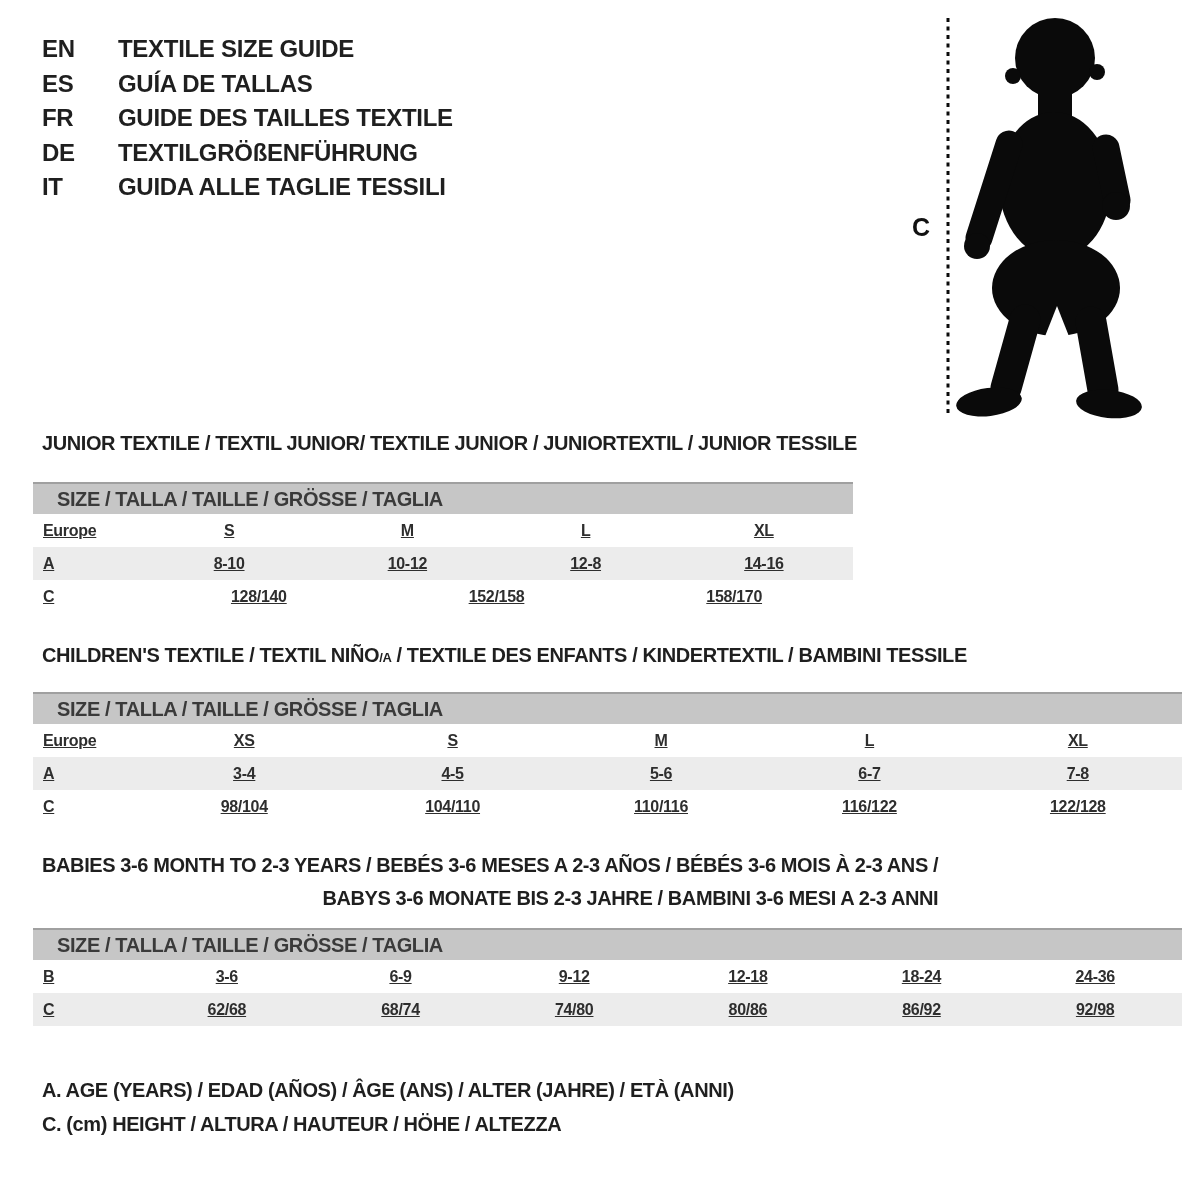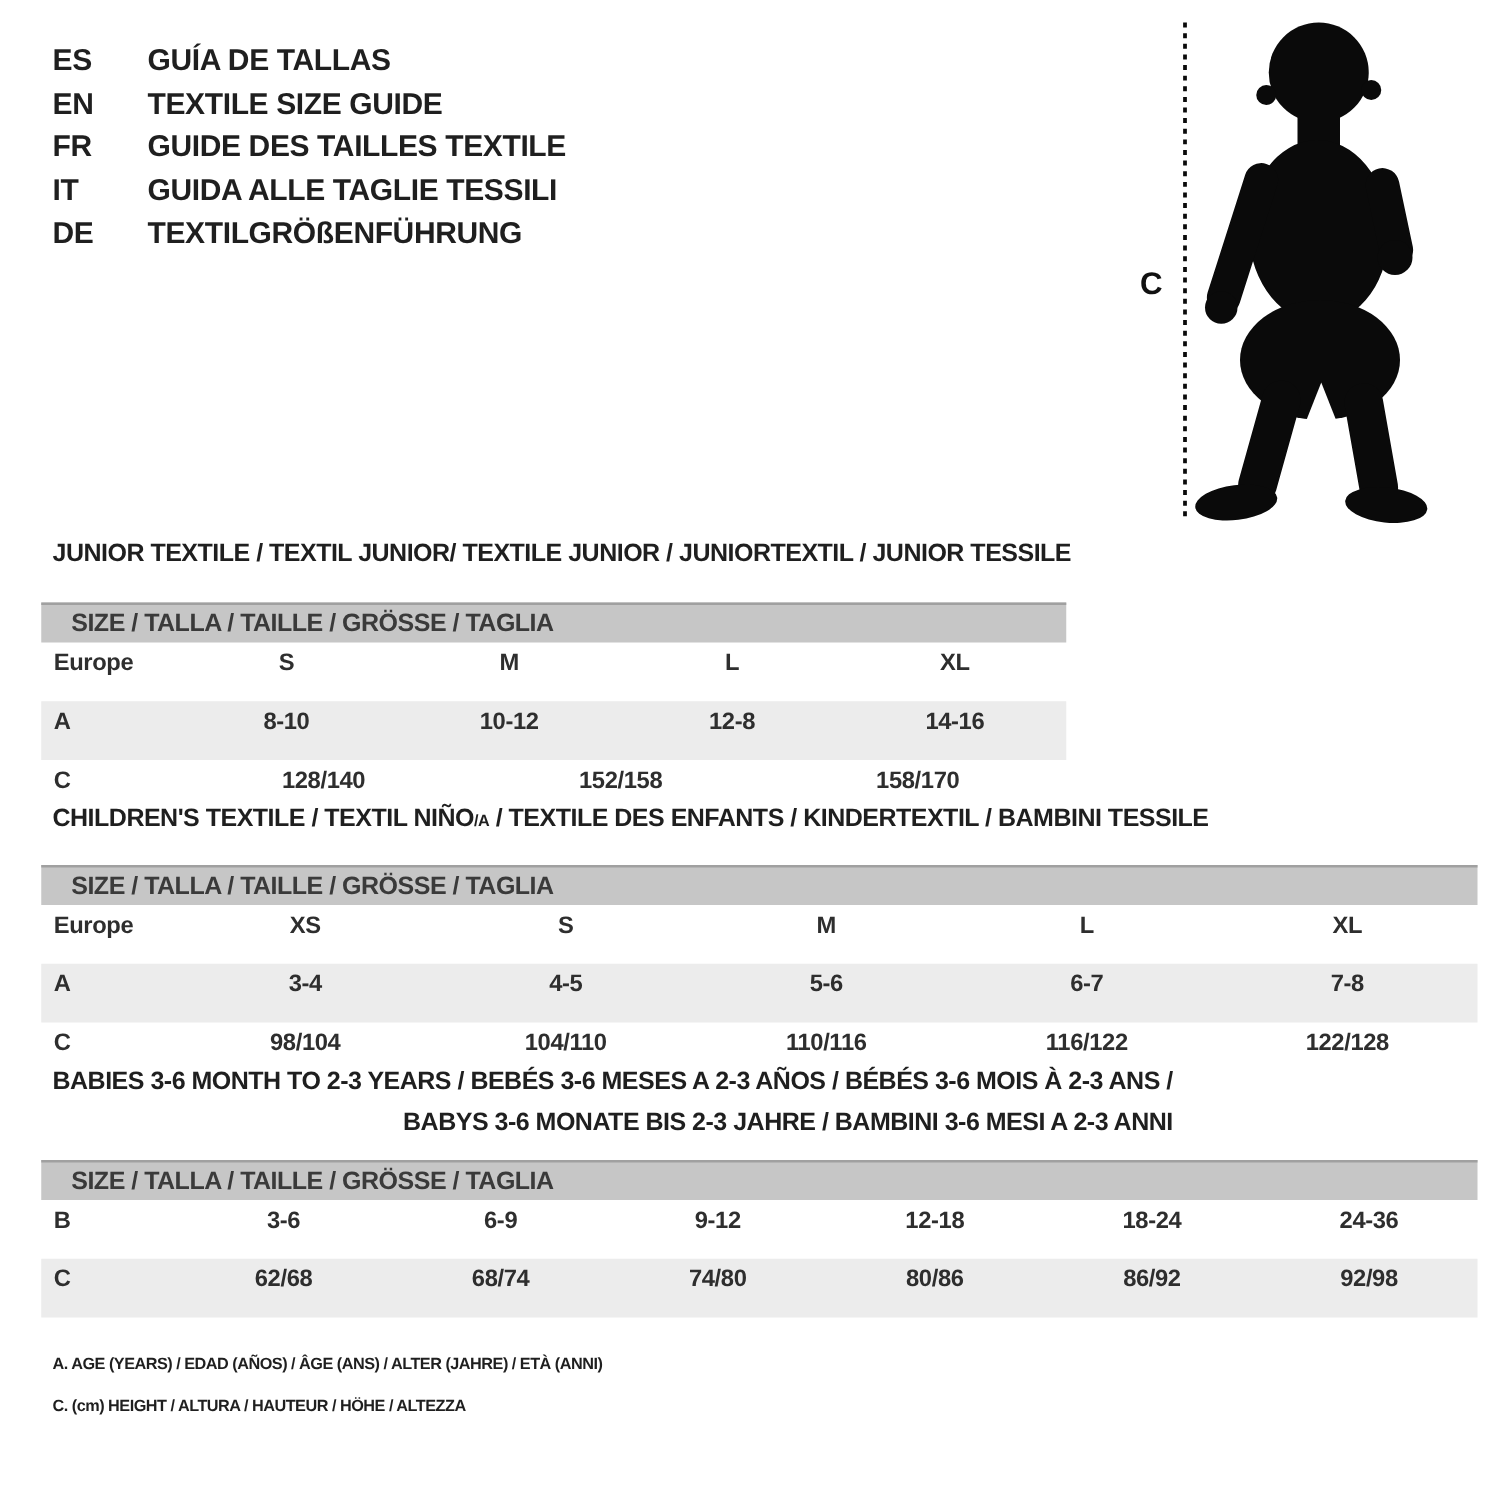--- a/index.html
+++ b/index.html
@@ -24,56 +24,56 @@
   .two-line{line-height:33px;text-align:right;}
 
   
   .size-table{position:absolute;}
   .thead{
     height:32px;box-sizing:border-box;
     background:#c6c6c6;border-top:2px solid #a0a0a0;
     line-height:30px;padding-left:24px;
     font-size:20px;letter-spacing:-0.4px;color:#3a3a3a;
   }
-  .trow{display:flex;height:47px;line-height:33px;font-size:19px;letter-spacing:-0.3px;}
+  .trow{display:flex;height:33px;line-height:33px;font-size:16px;letter-spacing:-0.3px;text-decoration:underline;}
   .trow.shaded{background:#ececec;}
   .tlabel{width:107px;padding-left:10px;box-sizing:border-box;text-align:left;}
   .tcell{flex:1;text-align:center;}
 
   
-  .legend-line{font-size:13px;line-height:33.5px;letter-spacing:-0.4px;color:#1f1f1f;white-space:nowrap;}
+  .legend-line{font-size:20px;line-height:33.5px;letter-spacing:-0.4px;color:#1f1f1f;white-space:nowrap;}
 
   
   #height-label{font-size:25px;color:#111;}
 </style>
 </head>
 <body>
 
 <div id="screen">
 
   <div class="abs" style="left:42px;top:32px;">
     <div class="lang-row">
+      <div class="lang-code">EN</div>
+      <div class="lang-title">TEXTILE SIZE GUIDE</div>
+    </div>
+    <div class="lang-row">
       <div class="lang-code">ES</div>
       <div class="lang-title">GUÍA DE TALLAS</div>
-    </div>
-    <div class="lang-row">
-      <div class="lang-code">EN</div>
-      <div class="lang-title">TEXTILE SIZE GUIDE</div>
     </div>
     <div class="lang-row">
       <div class="lang-code">FR</div>
       <div class="lang-title">GUIDE DES TAILLES TEXTILE</div>
     </div>
     <div class="lang-row">
+      <div class="lang-code">DE</div>
+      <div class="lang-title">TEXTILGRÖßENFÜHRUNG</div>
+    </div>
+    <div class="lang-row">
       <div class="lang-code">IT</div>
       <div class="lang-title">GUIDA ALLE TAGLIE TESSILI</div>
-    </div>
-    <div class="lang-row">
-      <div class="lang-code">DE</div>
-      <div class="lang-title">TEXTILGRÖßENFÜHRUNG</div>
     </div>
   </div>
 
   <div class="abs" id="height-label" style="left:912px;top:213px;">C</div>
   <svg class="abs" style="left:905px;top:10px;" width="240" height="410" viewBox="0 0 240 410">
     <line x1="43" y1="8" x2="43" y2="406" stroke="#0a0a0a" stroke-width="3" stroke-dasharray="4 4.5"></line>
     <g fill="#0a0a0a">
       <circle cx="150" cy="48" r="40"></circle>
       <circle cx="108" cy="66" r="8"></circle>
       <circle cx="192" cy="62" r="8"></circle>

